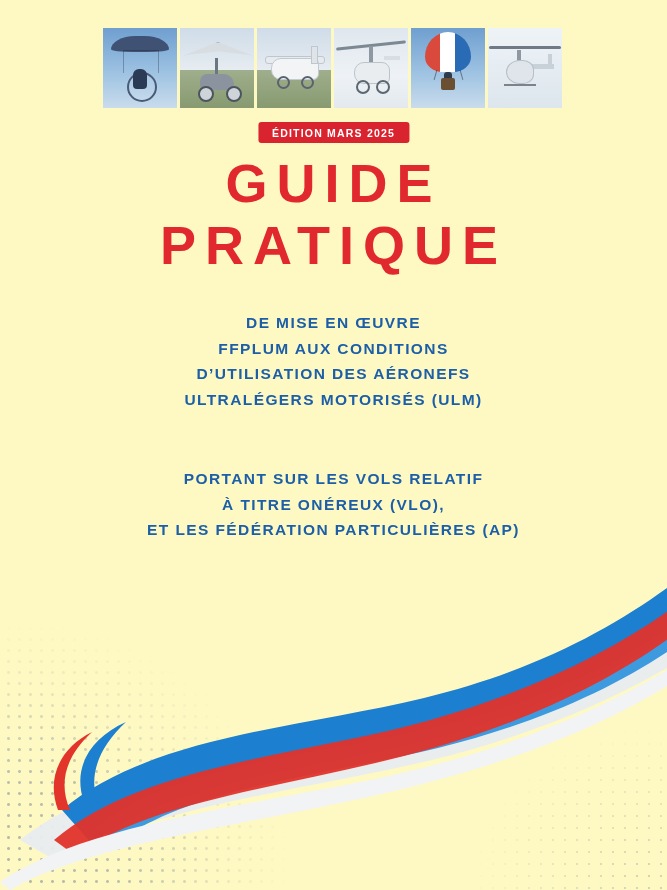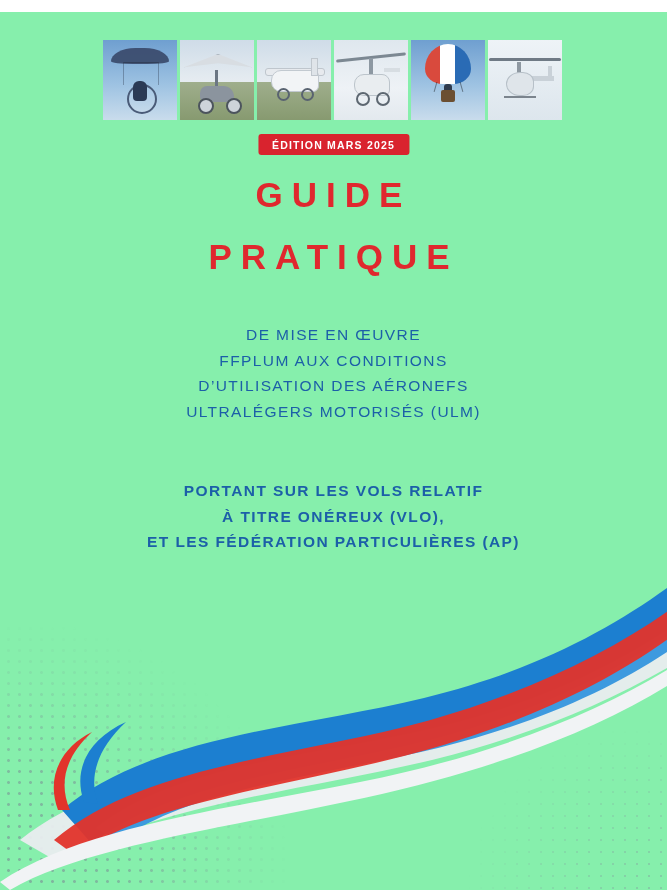--- a/index.html
+++ b/index.html
@@ -12,23 +12,22 @@
     height: 890px;
     overflow: hidden;
     font-family: "Liberation Sans", sans-serif;
     position: relative;
   }
 
   
   .page {
     position: absolute;
     inset: 0;
-    background: #86efac;
+    background: #fef9c3;
     overflow: hidden;
-    margin-top: 12px;
   }
 
   
   .halftone {
     position: absolute;
     left: -30px;
     bottom: -20px;
     width: 420px;
     height: 430px;
     background-image:
@@ -169,34 +168,34 @@
 
   
   .title-main {
     position: absolute;
     top: 152px;
     left: 0;
     width: 100%;
     text-align: center;
     color: #e0282e;
     font-weight: bold;
-    font-size: 35px;
+    font-size: 54px;
     letter-spacing: 9px;
     line-height: 62px;
   }
   .title-line2 { display: block; }
 
   .subtitle-block {
     position: absolute;
     top: 310px;
     left: 0;
     width: 100%;
     text-align: center;
     color: #1c5fa8;
-    font-weight: normal;
+    font-weight: bold;
     font-size: 15.5px;
     letter-spacing: 1.4px;
     line-height: 25.5px;
   }
   .subtitle-block .line { display: block; white-space: nowrap; }
 
   .subtitle-block2 {
     position: absolute;
     top: 466px;
     left: 0;

